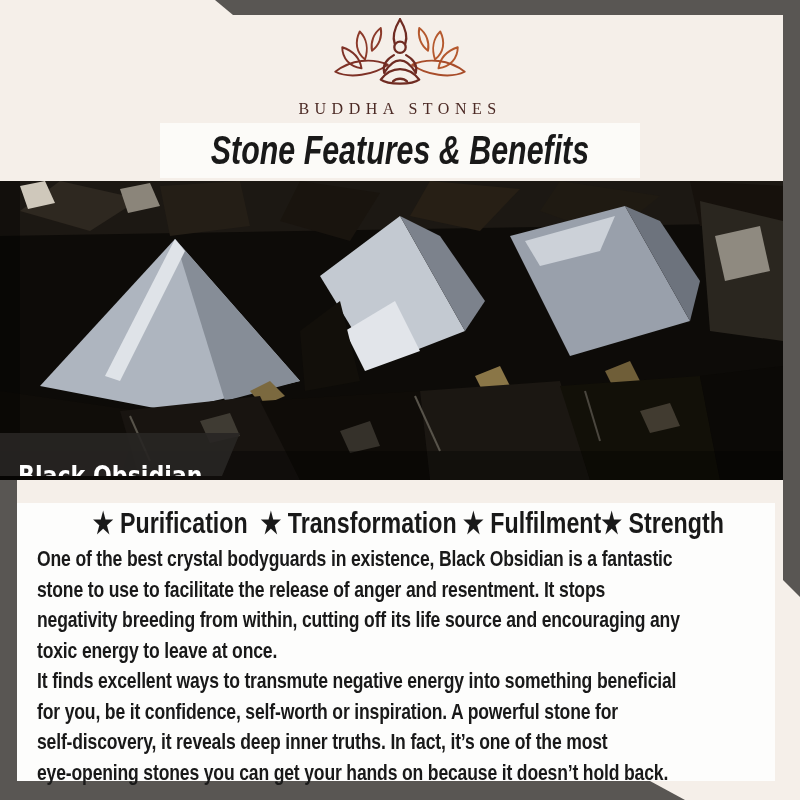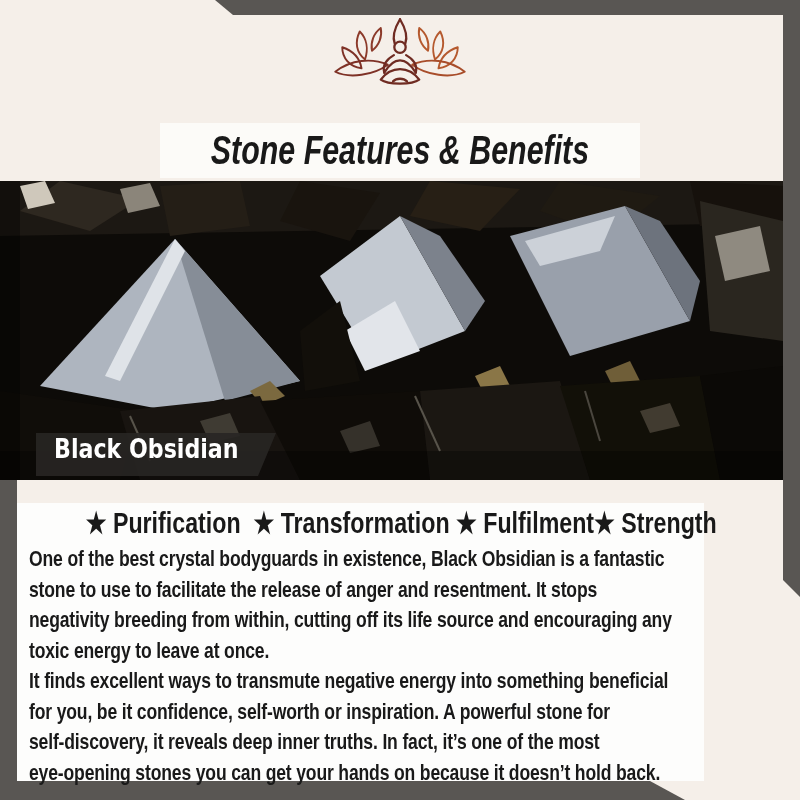--- a/index.html
+++ b/index.html
@@ -55,39 +55,39 @@
     letter-spacing:0;
   }
   
   .photo{position:absolute;left:0;top:181px;width:783px;height:299px;}
   .photo svg{display:block;width:783px;height:299px;}
   
   .photo-label{
     position:absolute;left:0;top:433px;width:240px;height:58px;
     background:var(--label-bg);
     clip-path:polygon(0 0,240px 0,222px 43px,0 43px);
-    display:flex;align-items:flex-start;margin-left:36px;
+    display:flex;align-items:flex-end;
   }
   .photo-label-text{
     padding-left:22px;
     font-family:"DejaVu Sans",sans-serif;
     font-size:27px;font-weight:700;color:#ffffff;
     white-space:pre;transform:scaleX(0.82);transform-origin:0 50%;
   }
   
   .content{
-    position:absolute;left:17px;top:503px;width:687px;height:278px;
+    position:absolute;left:17px;top:503px;width:758px;height:278px;
     background:var(--panel-white);
   }
   .features-line{
     margin:3px 0 4px;line-height:34px;text-align:center;
     font-size:29px;font-weight:700;color:var(--text-dark);
     white-space:pre;transform:scaleX(0.8);transform-origin:center;
   }
-  .body-lines{padding-left:12px;}
+  .body-lines{padding-left:20px;}
   .body-line{
     font-size:22.5px;font-weight:700;color:var(--text-dark);
     line-height:30.5px;white-space:pre;letter-spacing:-0.2px;
     transform:scaleX(0.78);transform-origin:0 50%;
   }
 </style>
 </head>
 <body>
 
 <div class="page">
@@ -112,20 +112,21 @@
 
       <path class="figure-stroke" d="M80,6 C74,16 71,26 74,34"></path>
       <path class="figure-stroke" d="M80,6 C86,16 89,26 86,34"></path>
       <circle class="figure-stroke" cx="80" cy="38" r="6.5"></circle>
       <path class="figure-stroke" d="M73,47 C64,52 60,59 62,67"></path>
       <path class="figure-stroke" d="M87,47 C96,52 100,59 98,67"></path>
       <path class="figure-stroke" d="M62,67 C68,57 74,53 80,53 C86,53 92,57 98,67"></path>
       <path class="figure-stroke" d="M58,75 C64,67 72,63 80,63 C88,63 96,67 102,75 C94,81 66,81 58,75 Z"></path>
       <path class="figure-stroke" d="M72,77 C76,73 84,73 88,77"></path>
     </svg>
+    <div class="brand-text">BUDDHA STONES</div>
   </div>
 
   <div class="title-band">
     <div class="title-text">Stone Features &amp; Benefits</div>
   </div>
 
   <div class="photo">
     <svg viewBox="0 0 783 299" preserveAspectRatio="none" aria-hidden="true">
       <rect width="783" height="299" fill="#0d0b08"></rect>
 

